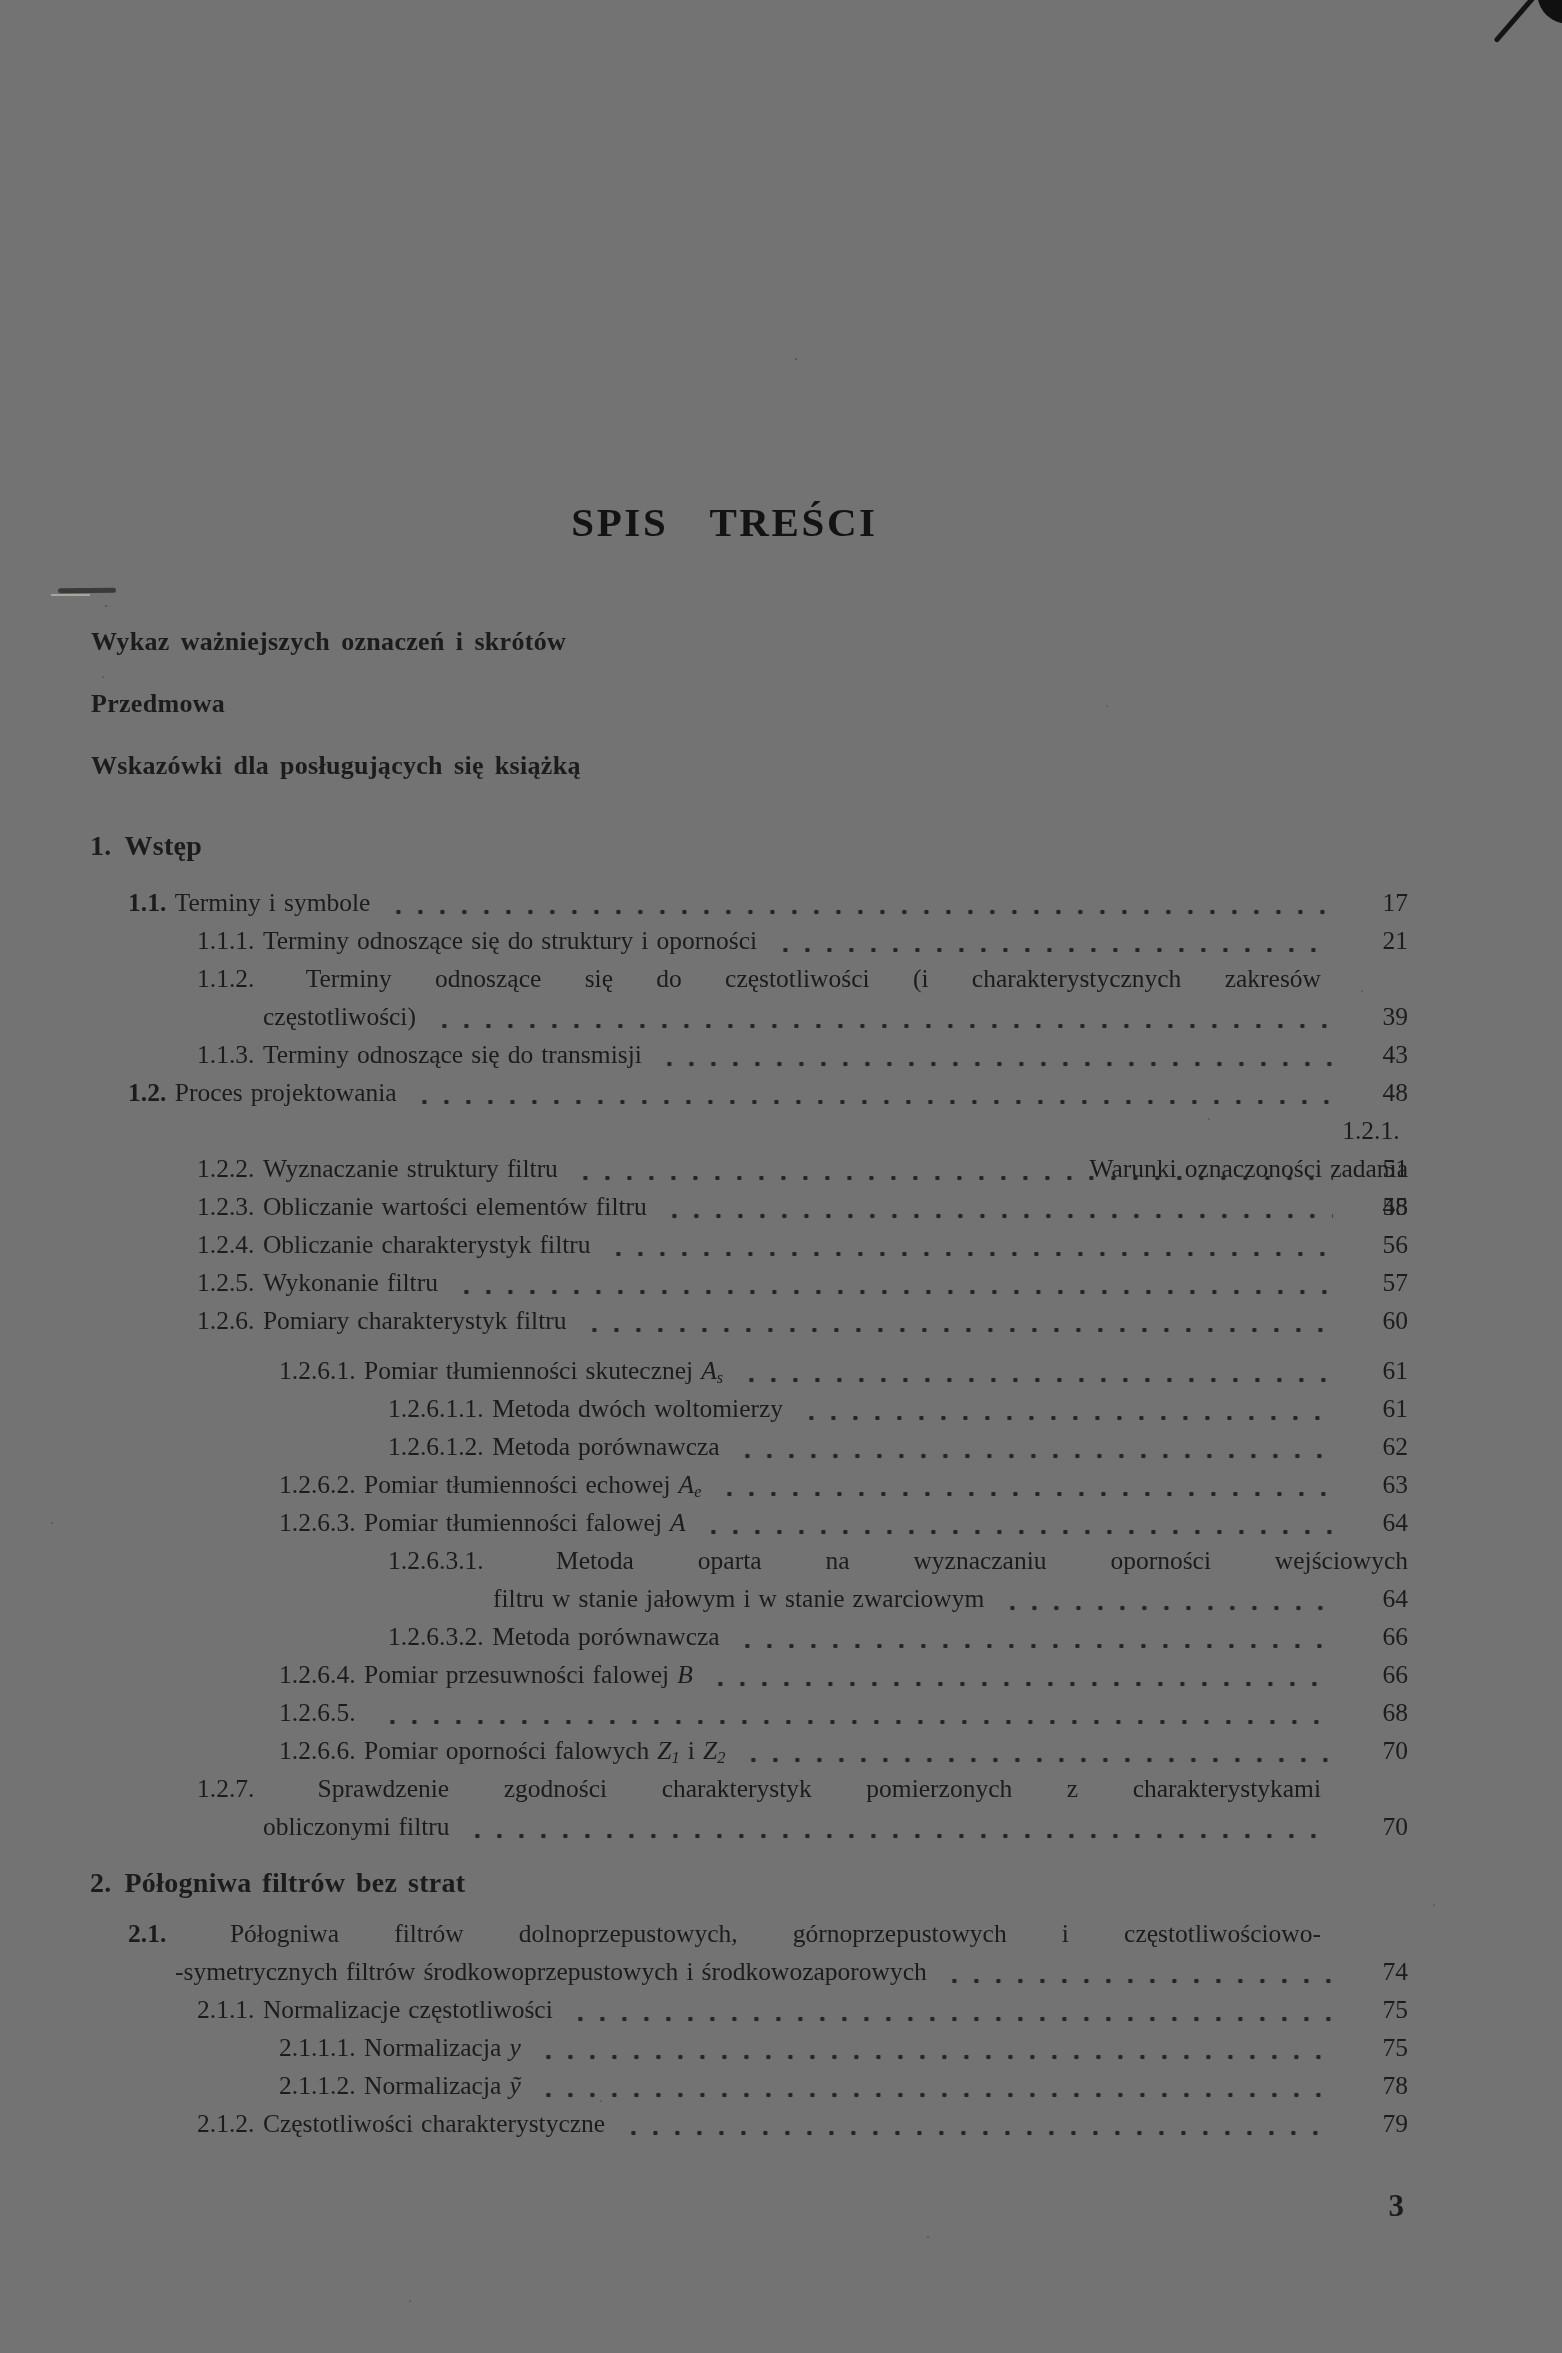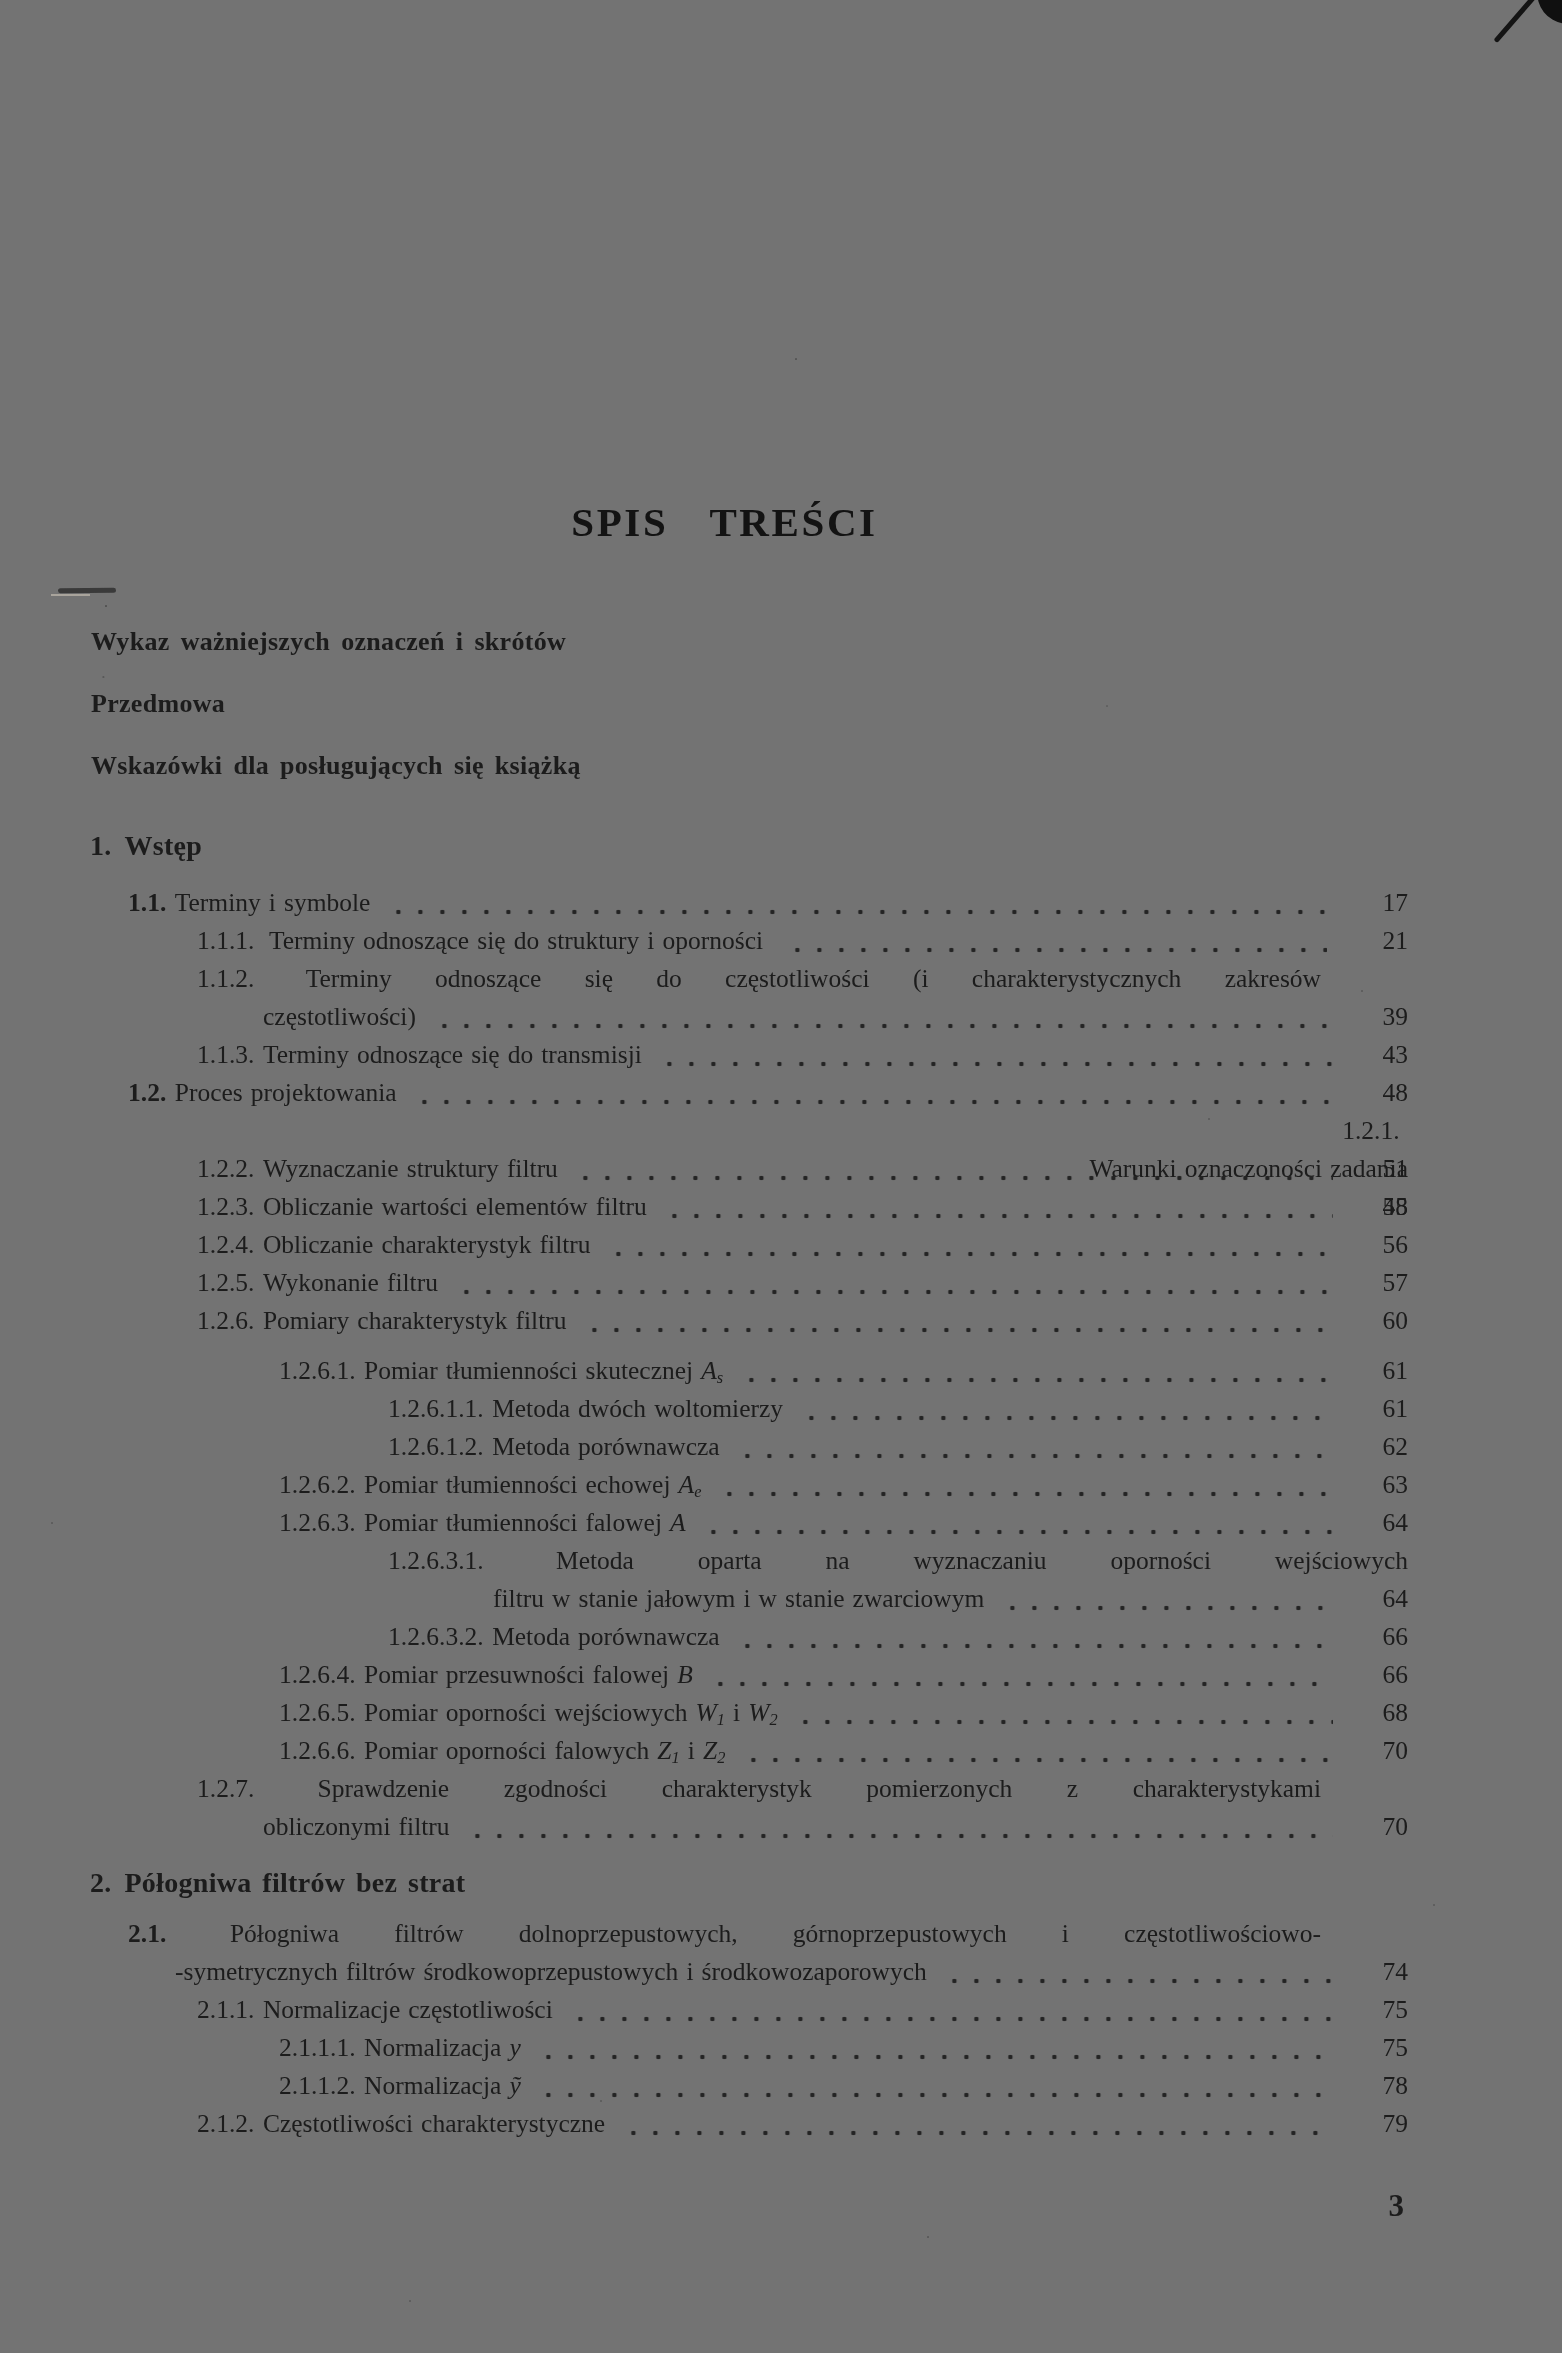--- a/index.html
+++ b/index.html
@@ -115,21 +115,21 @@
     <div class="shead" id="shead-0">
       <span class="snum">1.</span><span class="stext">Wstęp</span>
     </div>
     <div class="entries" id="entries-0">
         <div class="trow" style="padding-left: 0px;">
           <span class="num b">1.1.</span> 
           <span class="txt"><span>Terminy i symbole</span></span>
           <span class="leader"></span>
           <span class="pg">17</span>
         </div>
-        <div class="trow" style="padding-left: 69px; gap: 6px;">
+        <div class="trow" style="padding-left: 69px;">
           <span class="num">1.1.1.</span> 
           <span class="txt"><span>Terminy odnoszące się do struktury i oporności</span></span>
           <span class="leader"></span>
           <span class="pg">21</span>
         </div>
         <div class="trow jline" style="padding-left: 69px; width: 1124px;"><span class="num">1.1.2.</span> <span class="txt"><span>Terminy odnoszące się do częstotliwości (i charakterystycznych zakresów</span></span></div>
         <div class="trow" style="padding-left: 135px;">
           <span class="txt"><span>częstotliwości)</span></span>
           <span class="leader"></span>
           <span class="pg">39</span>
@@ -225,21 +225,20 @@
           <span class="pg">66</span>
         </div>
         <div class="trow" style="padding-left: 151px;">
           <span class="num">1.2.6.4.</span> 
           <span class="txt"><span>Pomiar przesuwności falowej </span><span class="i">B</span></span>
           <span class="leader"></span>
           <span class="pg">66</span>
         </div>
         <div class="trow" style="padding-left: 151px;">
           <span class="num">1.2.6.5.</span> 
-          <span class="txt"><span>Pomiar oporności wejściowych </span><span class="i">W</span><span class="i sub">1</span><span> i </span><span class="i">W</span><span class="i sub">2</span></span>
           <span class="leader"></span>
           <span class="pg">68</span>
         </div>
         <div class="trow" style="padding-left: 151px;">
           <span class="num">1.2.6.6.</span> 
           <span class="txt"><span>Pomiar oporności falowych </span><span class="i">Z</span><span class="i sub">1</span><span> i </span><span class="i">Z</span><span class="i sub">2</span></span>
           <span class="leader"></span>
           <span class="pg">70</span>
         </div>
         <div class="trow jline" style="padding-left: 69px; width: 1124px;"><span class="num">1.2.7.</span> <span class="txt"><span>Sprawdzenie zgodności charakterystyk pomierzonych z charakterystykami</span></span></div>

